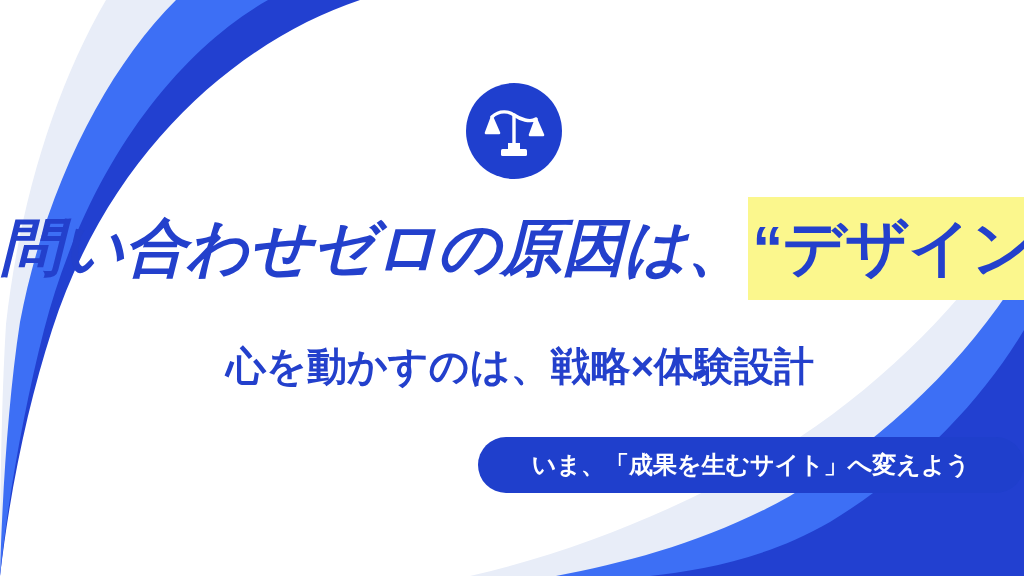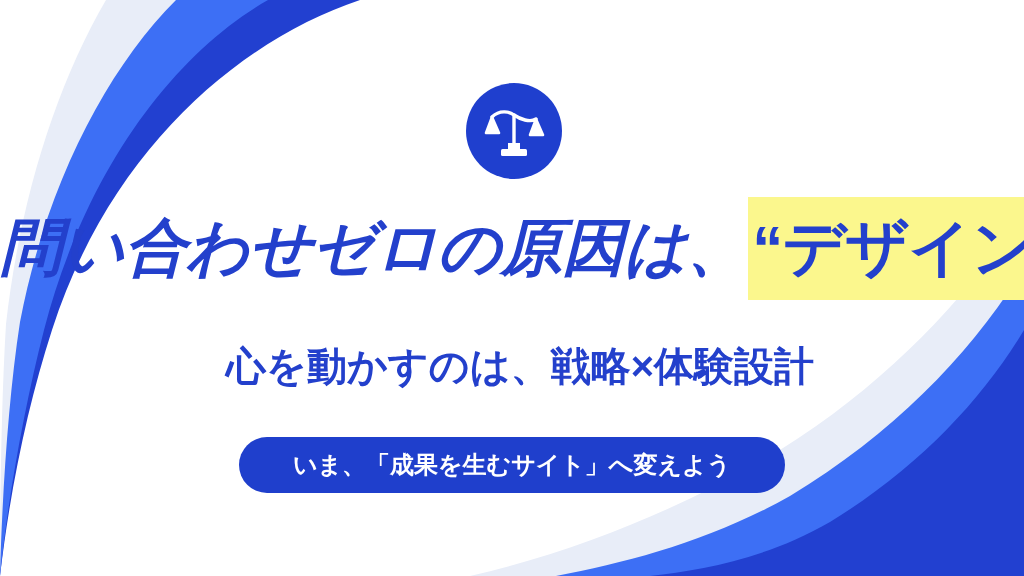--- a/index.html
+++ b/index.html
@@ -88,21 +88,21 @@
     color: #2340cc;
   }
 
   
   #cta-wrap {
     position: absolute;
     left: 0;
     top: 437px;
     width: 1024px;
     display: flex;
-    justify-content: center;
+    justify-content: flex-end;
   }
   #cta-button {
     display: inline-flex;
     align-items: center;
     justify-content: center;
     height: 56px;
     padding: 0 54px;
     border: none;
     border-radius: 28px;
     background: #1f3fcc;

